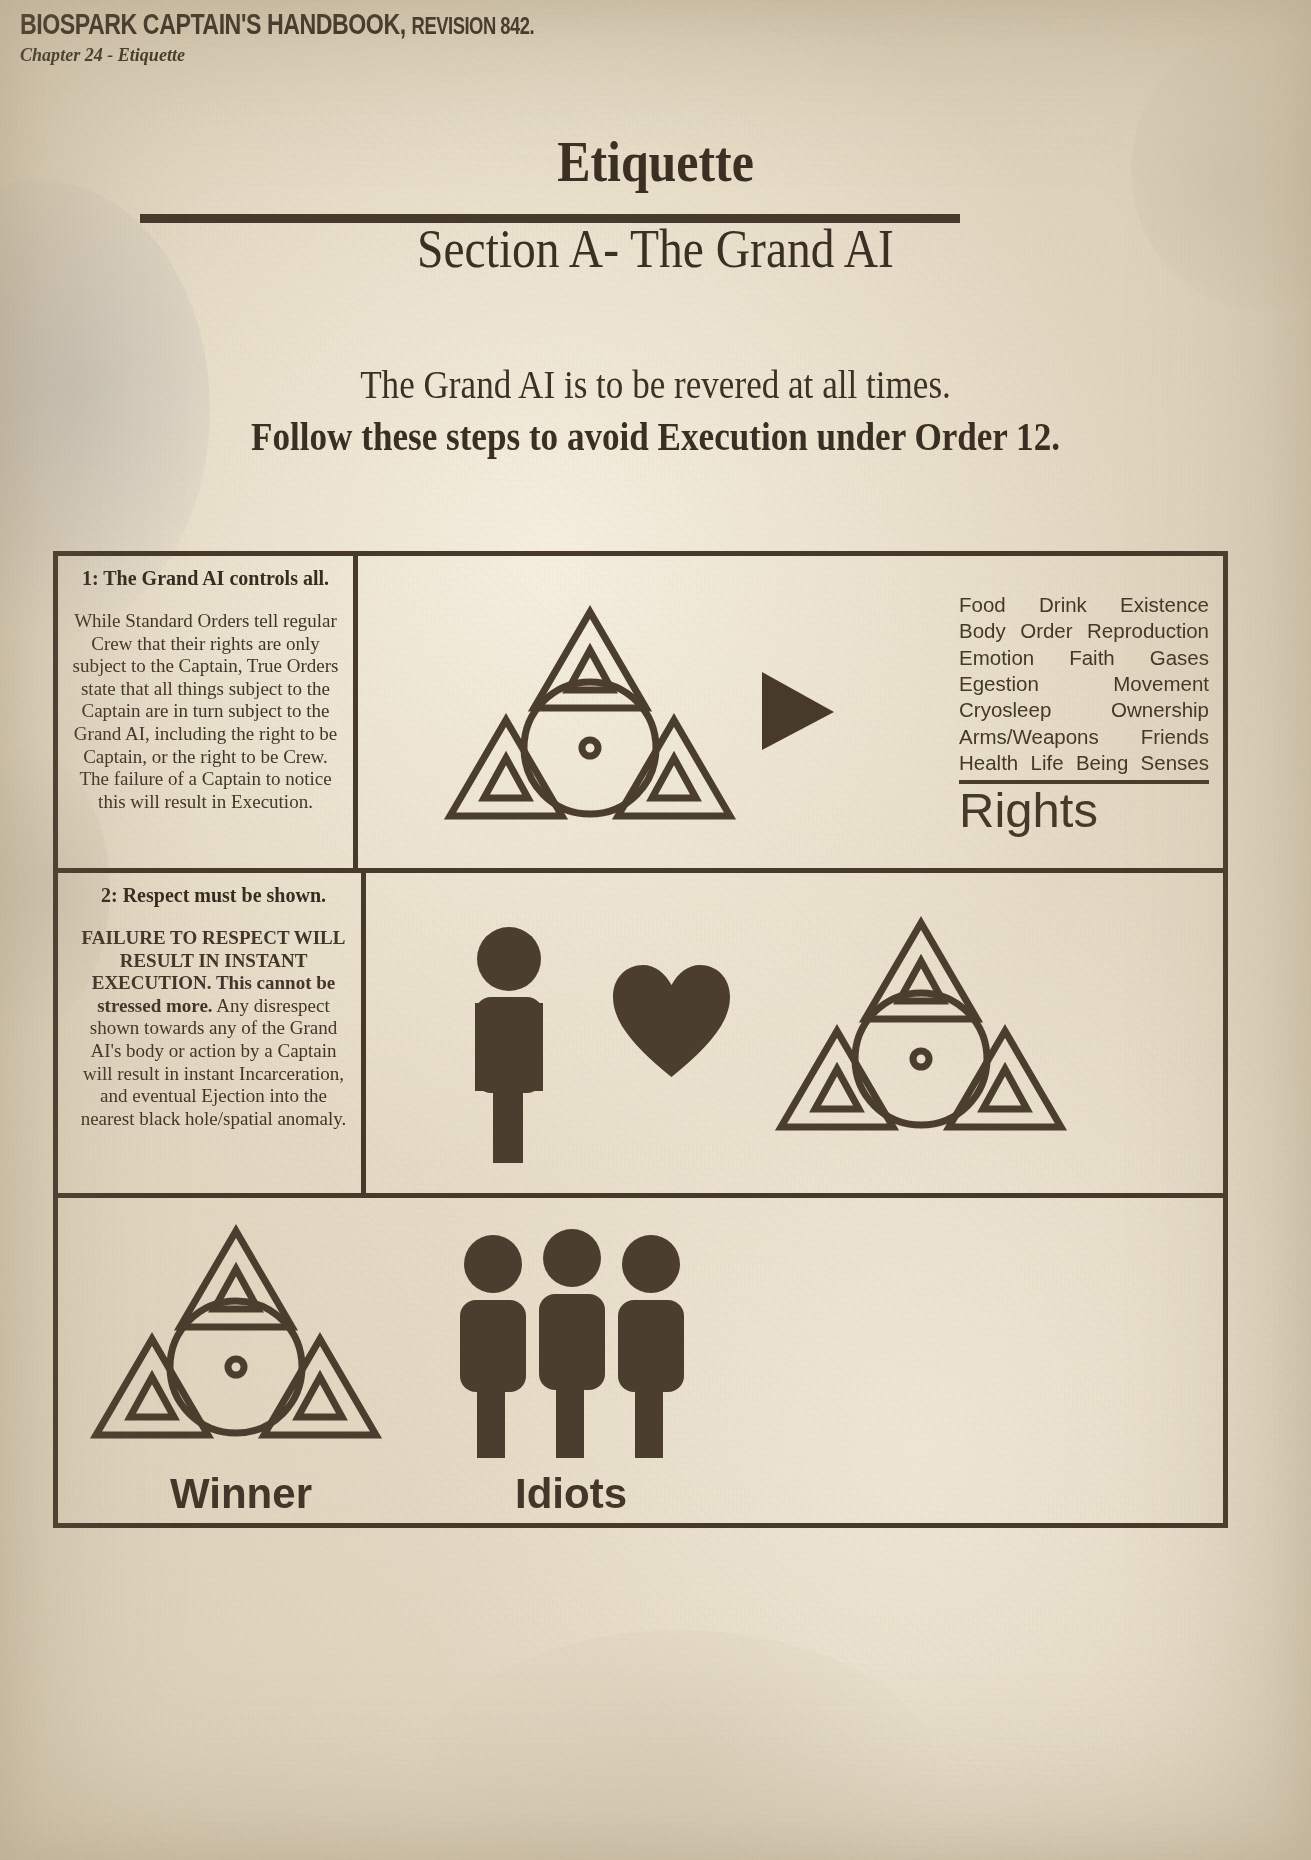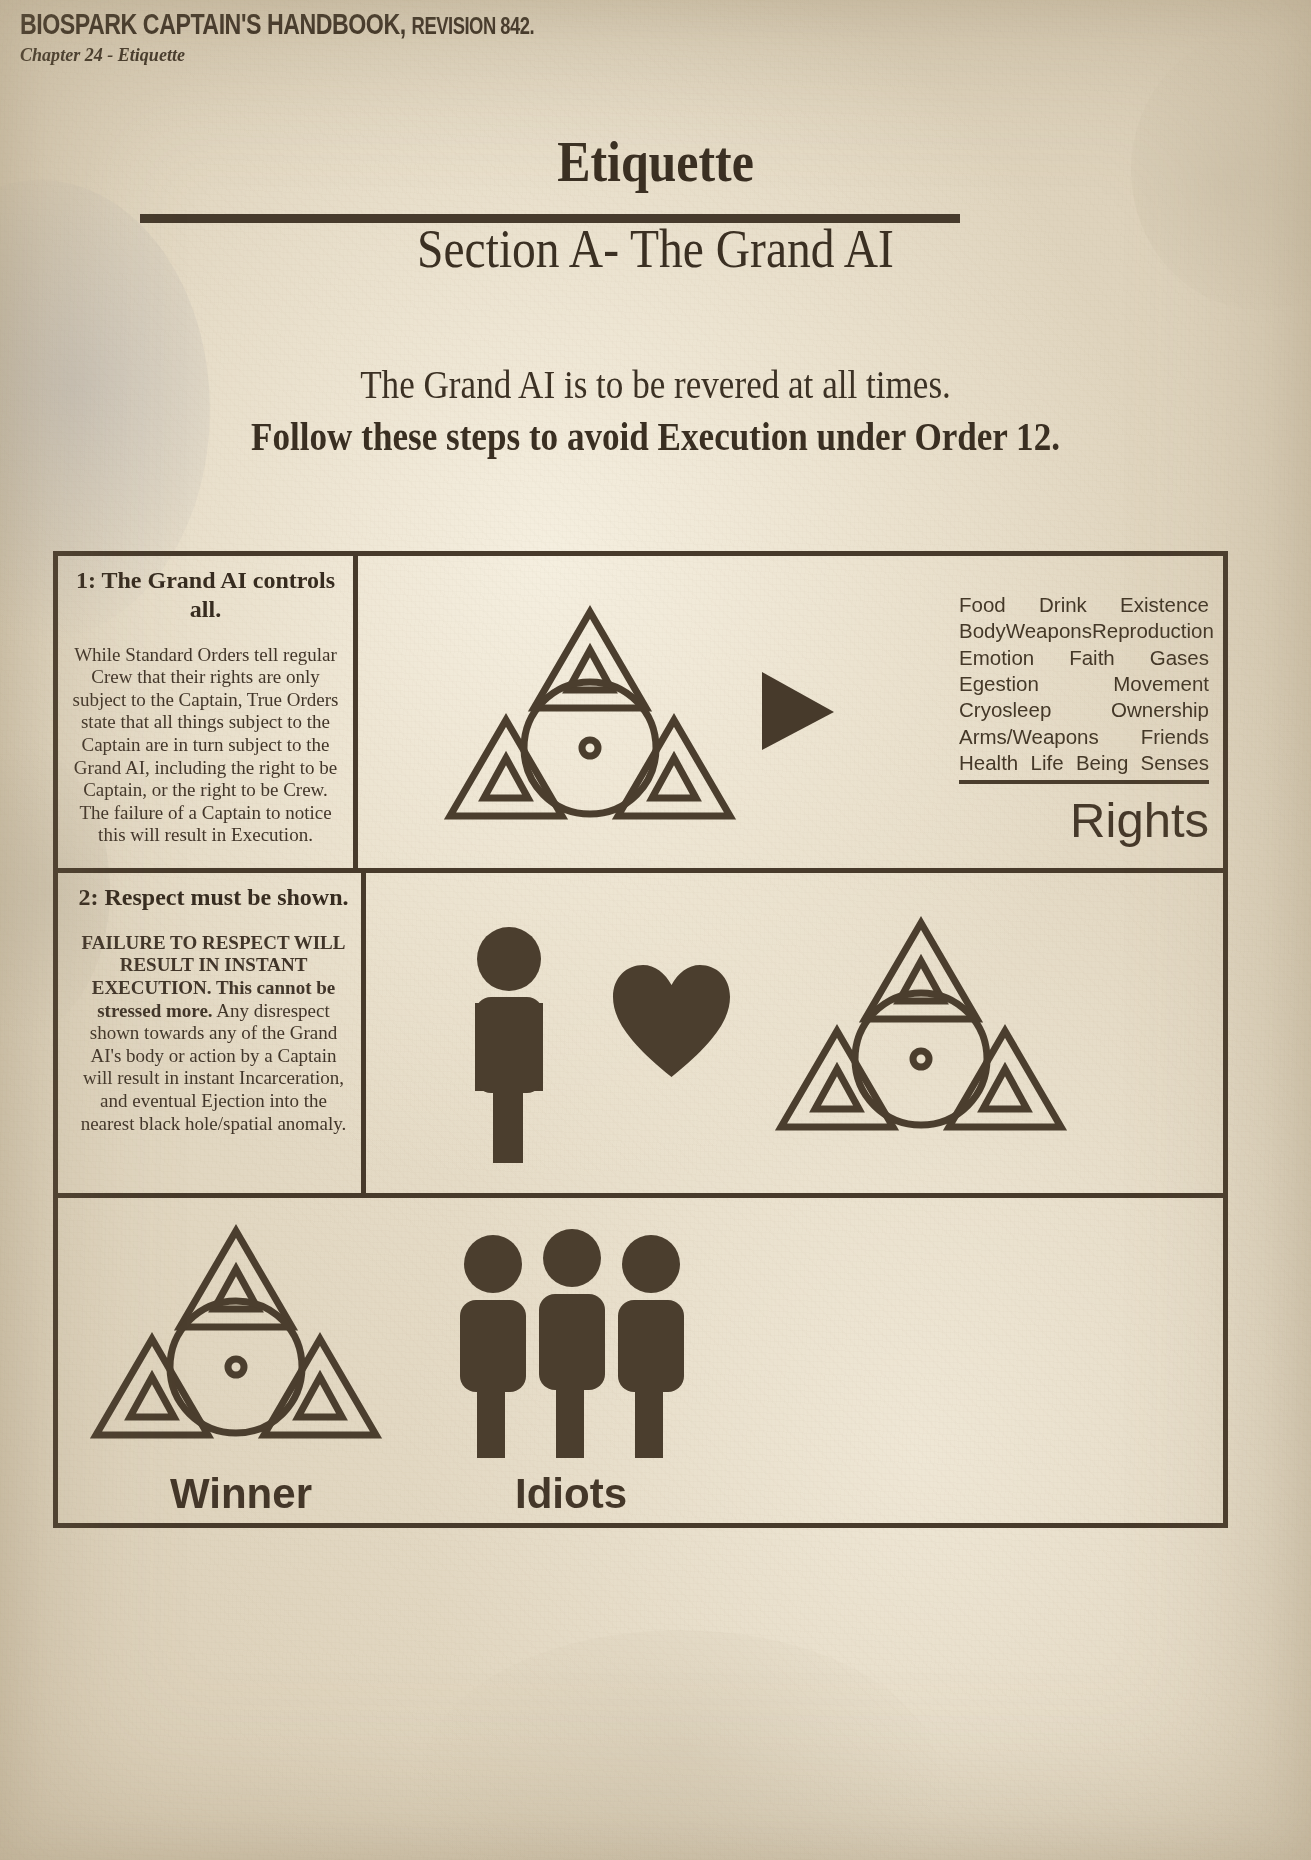--- a/index.html
+++ b/index.html
@@ -61,38 +61,38 @@
     border:5px solid #473a2b;box-sizing:border-box;}
   .row{display:flex;align-items:stretch;}
   .row + .row{border-top:5px solid #473a2b;padding-left:8px;}
   .cell-text{width:300px;box-sizing:border-box;flex:0 0 300px;
     border-right:5px solid #473a2b;padding:10px 10px 12px 10px;}
   .cell-art{flex:1 1 auto;position:relative;}
   .r1 .cell-art{height:312px;}
   .r2 .cell-art{height:320px;}
   .r3 .cell-art{height:325px;}
 
-  .p-head{font-size:24px;font-weight:bold;text-align:center;line-height:1.2;color:#372c20;}
+  .p-head{font-size:20px;font-weight:bold;text-align:center;line-height:1.2;color:#372c20;}
   .p-body{font-size:19px;text-align:center;line-height:1.19;color:#42362a;margin-top:20px;}
   .p-body b{font-weight:bold;}
   .p-body .caps{font-weight:bold;}
 
   
   .emblem{position:absolute;}
   .emblem svg{display:block;}
 
   
   .rights-wrap{position:absolute;right:14px;top:36px;width:250px;}
   .rights-list{font-family:"Liberation Sans",sans-serif;font-size:20.5px;line-height:1.285;
     color:#443828;}
   .rights-line{display:flex;justify-content:space-between;white-space:nowrap;}
   .rights-line span{display:inline-block;}
   .rights-underline{height:4px;background:#4a3d2d;margin-top:4px;}
-  .rights-label{font-family:"Liberation Sans",sans-serif;font-size:49px;text-align:right;
-    color:#46392a;line-height:1.04;margin-top:11px;}
+  .rights-label{font-family:"Liberation Sans",sans-serif;font-size:49px;text-align:left;
+    color:#46392a;line-height:1.04;margin-top:1px;}
 
   
   .figure{position:absolute;}
   .figure svg{display:block;}
   .bigcaption{position:absolute;font-family:"Liberation Sans",sans-serif;font-weight:bold;
     font-size:42px;color:#443729;text-align:center;}
 </style>
 </head>
 <body>
 
@@ -154,21 +154,21 @@
 
         <div class="rights-wrap">
           <div class="rights-list">
             <div class="rights-line">
               <span>Food</span>
               <span>Drink</span>
               <span>Existence</span>
             </div>
             <div class="rights-line">
               <span>Body</span>
-              <span>Weapons</span>
+              <span>Order</span>
               <span>Reproduction</span>
             </div>
             <div class="rights-line">
               <span>Emotion</span>
               <span>Faith</span>
               <span>Gases</span>
             </div>
             <div class="rights-line">
               <span>Egestion</span>
               <span>Movement</span>

